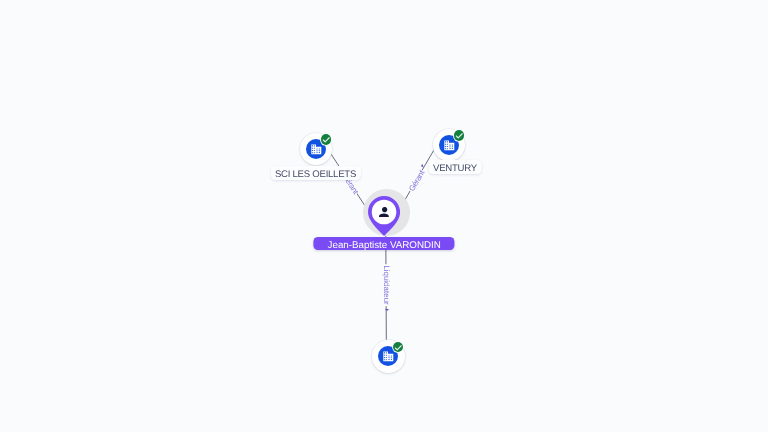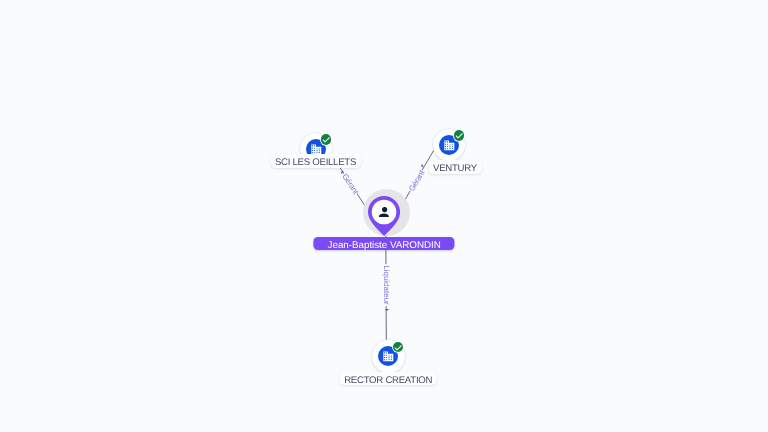--- a/index.html
+++ b/index.html
@@ -80,21 +80,21 @@
         M10.55 11.25h0.95v0.95h-0.95z M12.85 11.25h0.95v0.95h-0.95z
         M10.55 12.95h0.95v0.95h-0.95z M12.85 12.95h0.95v0.95h-0.95z"></path>
       </svg>
     </div>
     <div class="badge">
       <svg width="10.5" height="10.5" viewBox="0 0 10.5 10.5">
         <path fill="none" stroke="#e4f3e9" stroke-width="1.1" stroke-linecap="round" stroke-linejoin="round" d="M2.3 6.0 4.15 7.8 8.2 3.75"></path>
       </svg>
     </div>
   </div>
-  <div class="clabel" style="left:315.5px;top:154px">SCI LES OEILLETS</div>
+  <div class="clabel" style="left:315.5px;top:166px">SCI LES OEILLETS</div>
 
   <div class="cnode" style="left:432.8px;top:128.6px">
     <div class="ring"></div>
     <div class="disc"></div>
     <div class="bicon">
       <svg width="20" height="20" viewBox="0 0 20 20">
         <path fill="#fff" fill-rule="evenodd" d="M5.3 5.5h4.7v2.3h5.3v7.4H5.3V5.5z
         M5.95 6.35h0.95v1.2H5.95z M7.85 6.35h0.95v1.2H7.85z
         M5.95 8.7h0.95v0.95H5.95z M7.85 8.7h0.95v0.95H7.85z
         M5.95 11.0h0.95v0.95H5.95z M7.85 11.0h0.95v0.95H7.85z
@@ -126,21 +126,20 @@
         M10.55 11.25h0.95v0.95h-0.95z M12.85 11.25h0.95v0.95h-0.95z
         M10.55 12.95h0.95v0.95h-0.95z M12.85 12.95h0.95v0.95h-0.95z"></path>
       </svg>
     </div>
     <div class="badge">
       <svg width="10.5" height="10.5" viewBox="0 0 10.5 10.5">
         <path fill="none" stroke="#e4f3e9" stroke-width="1.1" stroke-linecap="round" stroke-linejoin="round" d="M2.3 6.0 4.15 7.8 8.2 3.75"></path>
       </svg>
     </div>
   </div>
-  <div class="clabel" style="left:388.2px;top:371.5px">RECTOR CREATION</div>
 
   <div class="halo" style="left:362.5px;top:188.5px;width:47px;height:47px"></div>
   <div class="pin" style="left:367.95px;top:195.55px">
     <svg width="32.1" height="40" viewBox="0 0 32.1 40">
       <path fill="#7a4bf5" d="M16.05 0C7.19 0 0 7.19 0 16.05c0 8.2 7.4 15.1 16.05 23.95C24.7 31.15 32.1 24.25 32.1 16.05 32.1 7.19 24.91 0 16.05 0z"></path>
       <circle cx="16.05" cy="16.05" r="12.3" fill="#fff"></circle>
     </svg>
     <div style="position:absolute;left:11.15px;top:11.65px">
       <svg width="9.8" height="10.2" viewBox="0 0 9.8 10.2">
           <path fill="#131b38" d="M4.9 5.2a2.7 2.7 0 100-5.2 2.7 2.7 0 000 5.2zm0 1.35C2.6 6.55 0 7.65 0 9.0V10.2h9.8V9.0c0-1.35-2.6-2.45-4.9-2.45z"></path>

